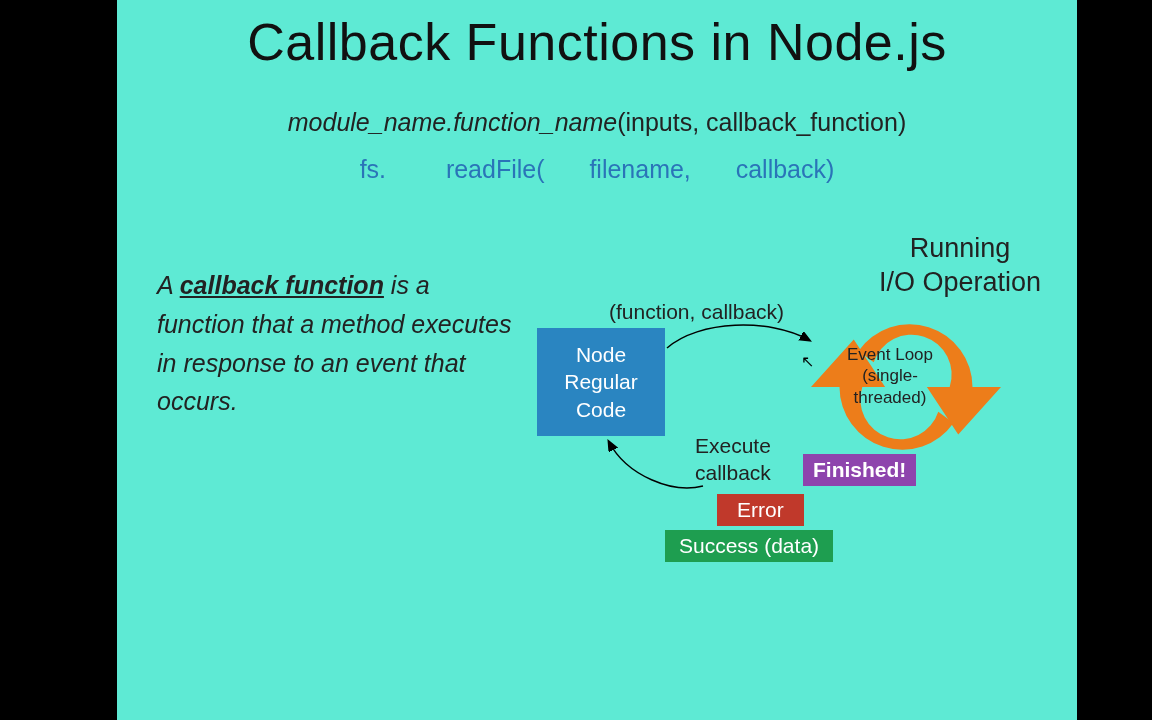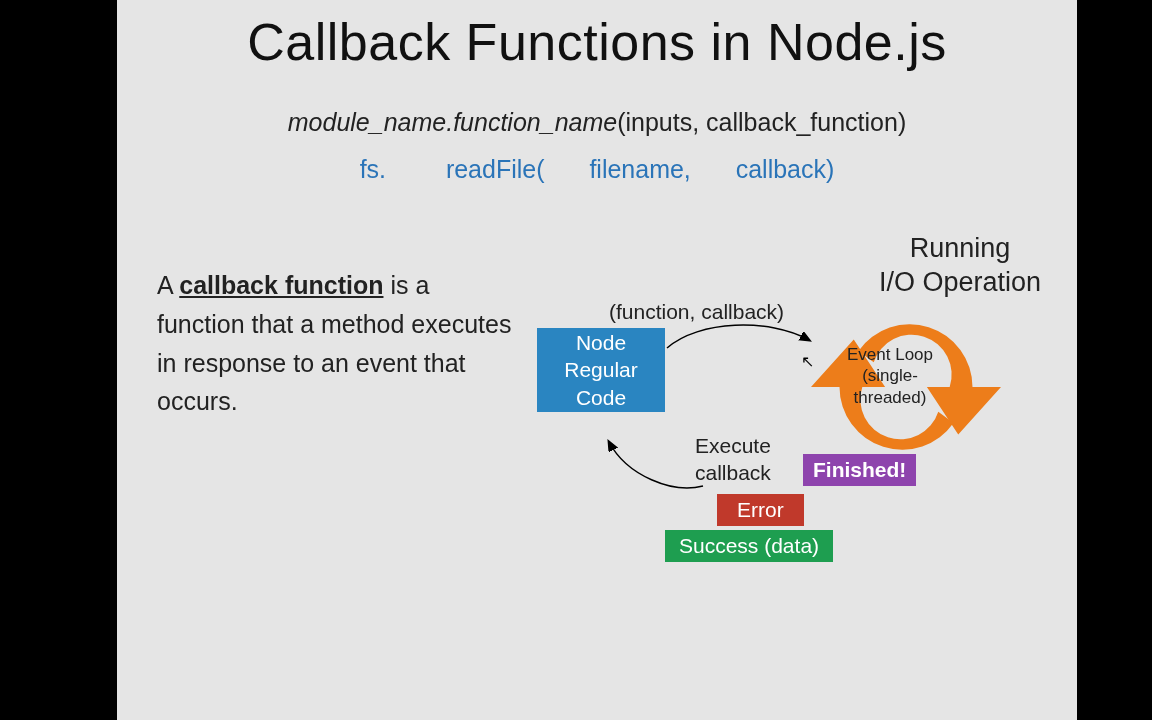--- a/index.html
+++ b/index.html
@@ -7,21 +7,21 @@
   body {
     background: #000;
     font-family: "Helvetica Neue", Helvetica, Arial, sans-serif;
     color: #222;
     display: flex;
     justify-content: center;
   }
   .slide {
     width: 960px;
     height: 720px;
-    background: #e5e5e5;
+    background: #5eead4;
     position: relative;
     margin-left: 42px;
   }
   .title {
     font-size: 52px;
     font-weight: 300;
     text-align: center;
     margin-top: 12px;
     letter-spacing: 0.5px;
     color: #111;
@@ -45,20 +45,21 @@
     margin-top: 48px;
     padding: 0 32px 0 40px;
   }
   .definition {
     flex: 0 0 360px;
     font-size: 25px;
     font-weight: 300;
     line-height: 1.55;
     color: #222;
     padding-top: 34px;
+    font-style: italic;
   }
   .definition .keyword { font-weight: 700; text-decoration: underline; }
   .diagram {
     flex: 1;
     position: relative;
     height: 380px;
   }
   .io-title {
     position: absolute;
     top: 0;
@@ -74,21 +75,21 @@
     left: 92px;
     font-size: 21px;
     font-weight: 300;
     color: #222;
   }
   .node-box {
     position: absolute;
     top: 96px;
     left: 20px;
     width: 128px;
-    height: 84px;
+    height: 108px;
     background: #2a85c1;
     color: #fff;
     display: flex;
     align-items: center;
     justify-content: center;
     text-align: center;
     font-size: 21px;
     font-weight: 300;
     line-height: 1.3;
   }

